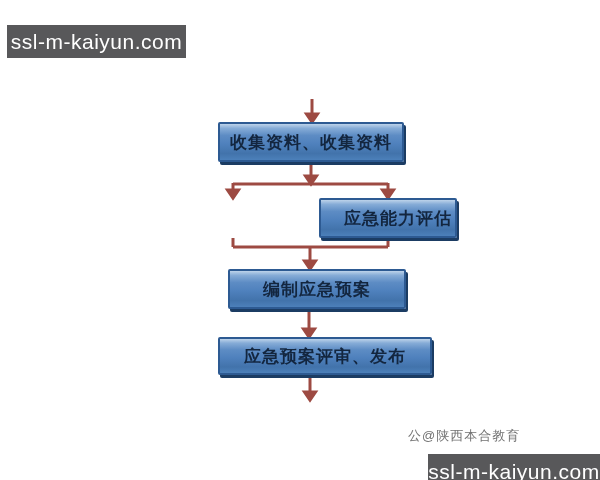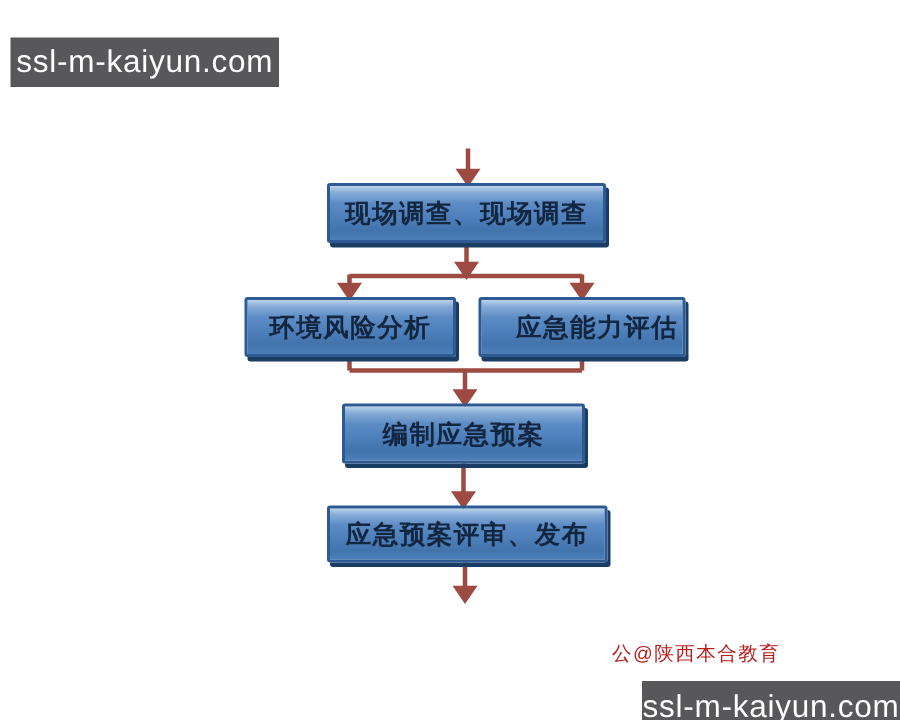--- a/index.html
+++ b/index.html
@@ -10,41 +10,41 @@
   
   .wm-bar{
     position:absolute;background:#58585a;color:#ffffff;
     display:flex;align-items:center;justify-content:center;
     font-size:21px;letter-spacing:0.5px;white-space:nowrap;
   }
   .wm-top{left:7px;top:13px;width:179px;height:33px;}
   .wm-bottom{left:428px;top:442px;width:172px;height:36px;justify-content:center;}
   
   .wm-faint{
-    position:absolute;left:408px;top:415px;color:#b91c1c;
+    position:absolute;left:408px;top:415px;color:#737373;
     font-size:13px;letter-spacing:1px;white-space:nowrap;
   }
   
   .node{
     position:absolute;
     background:linear-gradient(to bottom,#bdd3ea 0%,#86acd7 12%,#5d8cc4 32%,#4f81bd 55%,#4273ab 82%,#4c80ba 100%);
     border:2px solid #2d5a92;
     border-radius:2px;
     box-shadow:2px 3px 0 0 #1b3c63;
     box-sizing:border-box;
     display:flex;align-items:center;justify-content:center;
     color:#13263f;font-weight:bold;font-size:17px;letter-spacing:1px;
     white-space:nowrap;
   }
   .n-establish {left:230px;top:46px; width:165px;height:40px;}
   .n-collect   {left:218px;top:110px;width:186px;height:40px;}
   .n-risk      {left:163px;top:186px;width:141px;height:40px;}
   .n-capability{left:319px;top:186px;width:138px;height:40px;padding-left:20px;}
-  .n-compile   {left:228px;top:257px;width:162px;height:40px;}
-  .n-review    {left:218px;top:325px;width:187px;height:38px;}
+  .n-compile   {left:228px;top:257px;width:178px;height:40px;}
+  .n-review    {left:218px;top:325px;width:214px;height:38px;}
   .n-implement {left:228px;top:388px;width:165px;height:40px;}
   
   #connector-layer{position:absolute;left:0;top:0;width:600px;height:480px;pointer-events:none;}
 </style>
 </head>
 <body>
 
 <div id="canvas">
 
   <div class="wm-bar wm-top">
@@ -77,24 +77,21 @@
 
       <line x1="309" y1="297" x2="309" y2="317"></line>
       <polygon points="303.5,317 314.5,317 309,325"></polygon>
 
       <line x1="310" y1="363" x2="310" y2="380"></line>
       <polygon points="304.5,380 315.5,380 310,388"></polygon>
     </g>
   </svg>
 
   <div class="node n-collect">
-    <span>现场调查、现场调查</span>
-  </div>
-  <div class="node n-risk">
-    <span>环境风险分析</span>
+    <span>收集资料、收集资料</span>
   </div>
   <div class="node n-capability">
     <span>应急能力评估</span>
   </div>
   <div class="node n-compile">
     <span>编制应急预案</span>
   </div>
   <div class="node n-review">
     <span>应急预案评审、发布</span>
   </div>

